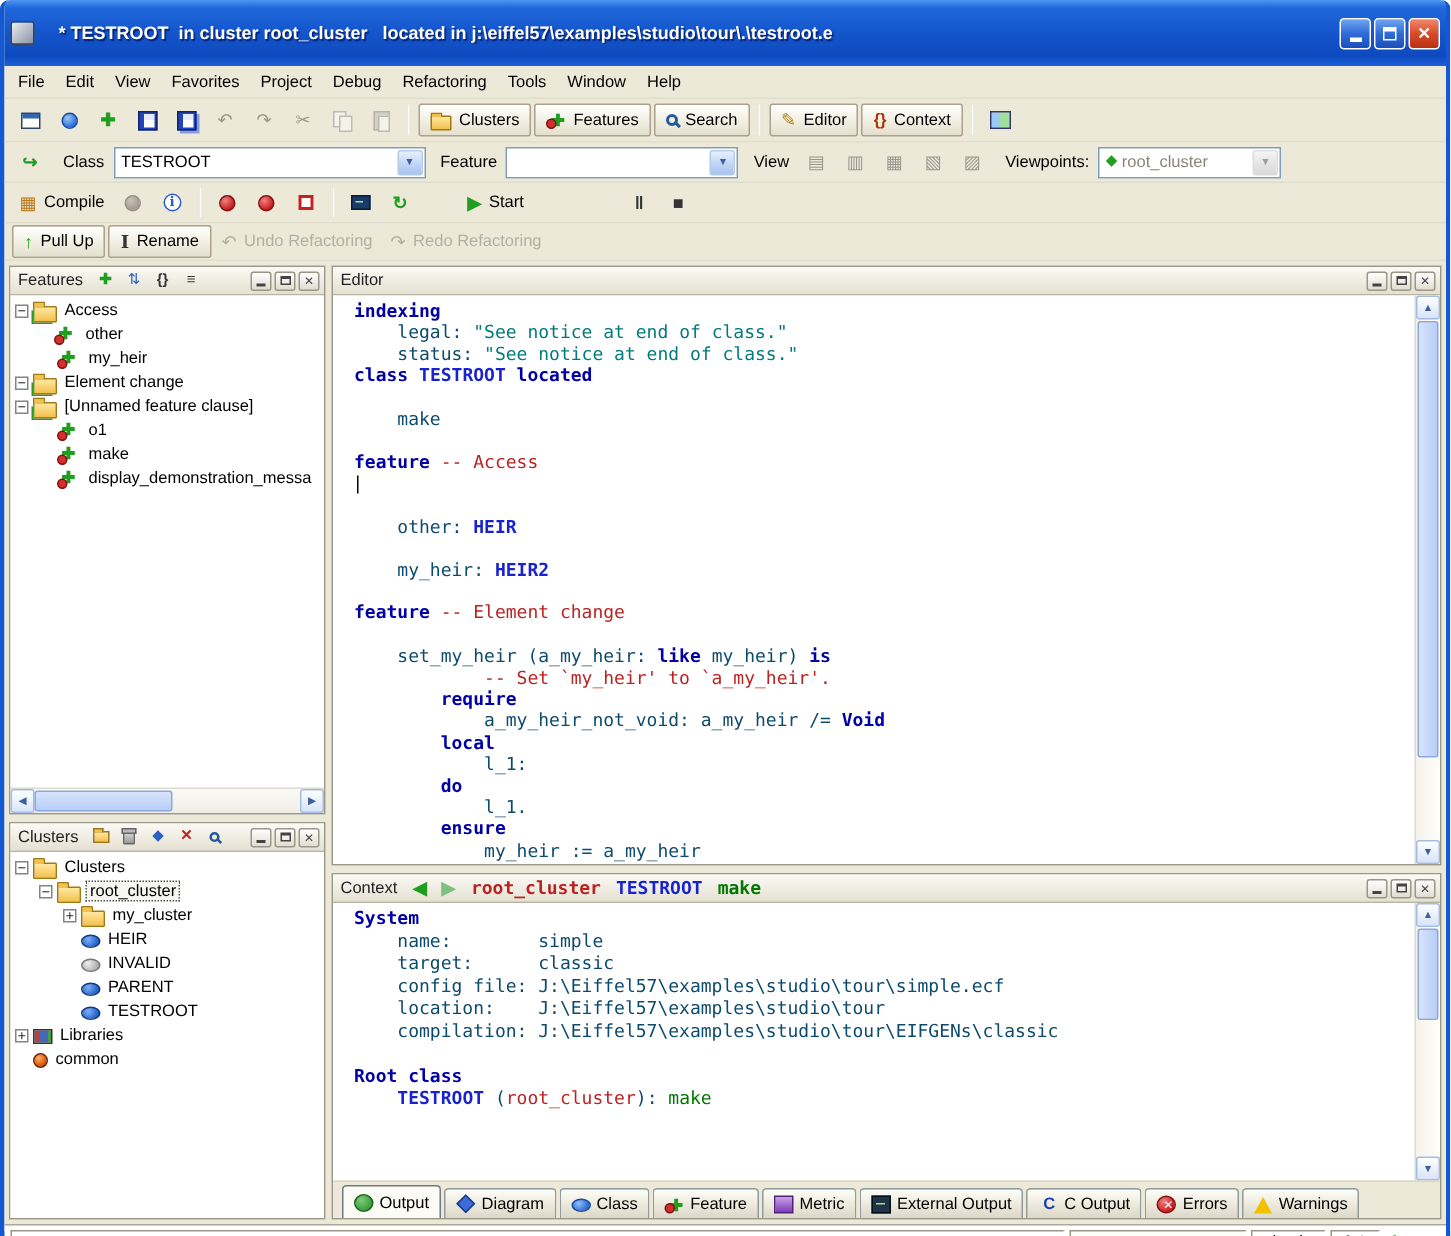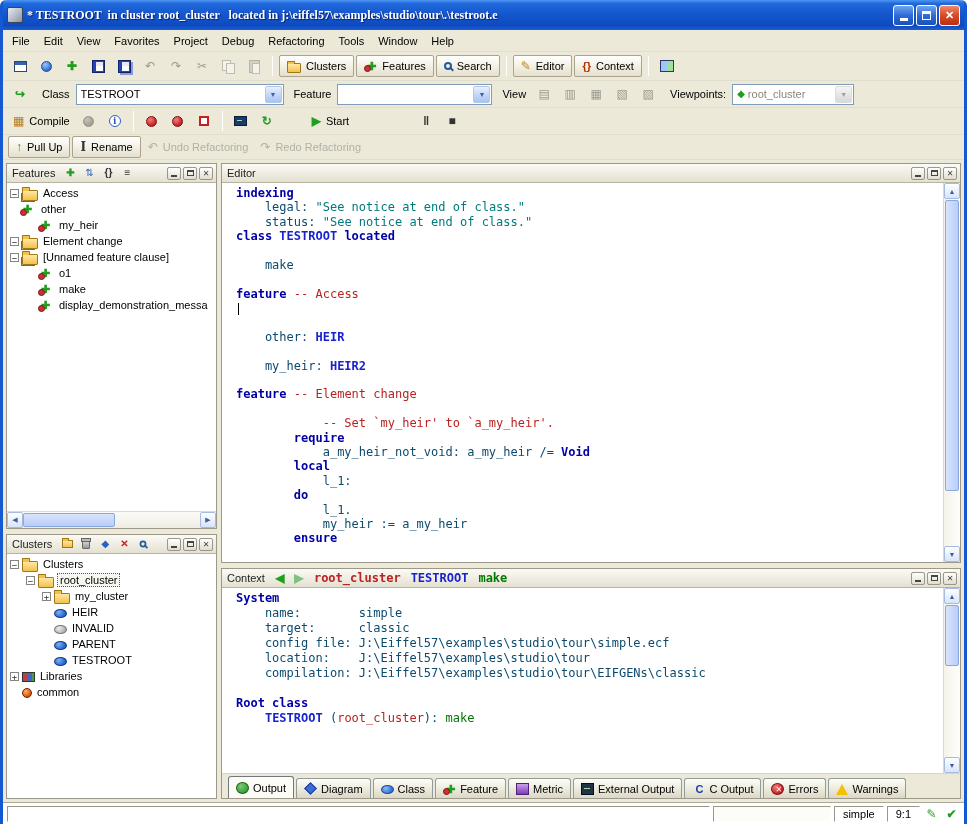--- a/index.html
+++ b/index.html
@@ -3,23 +3,23 @@
 <meta charset="utf-8">
 <style>
   * { box-sizing: border-box; margin: 0; padding: 0; }
   html,body { width:967px; height:824px; overflow:hidden; }
   body { font-family:"Liberation Sans", sans-serif; font-size:11px; background:#fff; }
 
   .window { width:967px; height:824px; background:#ECE9D8; border:3px solid #1459D2; border-top:0;
             border-radius:6px 6px 0 0; display:flex; flex-direction:column; }
 
   
-  .titlebar { height:30px; flex:none; display:flex; align-items:center; gap:4px; padding:0 4px;
+  .titlebar { height:44px; flex:none; display:flex; align-items:center; gap:16px; padding:0 4px;
     background:linear-gradient(180deg,#4D96F2 0%,#2168DC 12%,#1557CE 45%,#0E4ABF 85%,#1C5FD6 100%);
-    border-radius:4px 4px 0 0;font-family:Liberation Serif, serif; }
+    border-radius:4px 4px 0 0; }
   .app-icon { width:16px; height:16px; flex:none; border:1px solid #3A4458; border-radius:2px;
     background:linear-gradient(135deg,#E8ECF2,#8A93A6); }
   .title-text { flex:1; color:#fff; font-weight:bold; font-size:12px; white-space:pre;
     overflow:hidden; text-overflow:ellipsis; text-shadow:1px 1px 1px rgba(0,20,90,.85); }
   .win-btns { display:flex; gap:2px; flex:none; }
   .wbtn { width:21px; height:21px; border:1px solid #fff; border-radius:3px; display:flex;
     align-items:center; justify-content:center; color:#fff; font-size:11px; font-weight:bold;
     background:linear-gradient(#6FA5F0,#2E6BD8 50%,#1A50B8); }
   .wbtn.close { background:linear-gradient(#F0876C,#D84A28 50%,#B83010); }
   .glyph-min { width:8px; height:3px; background:#fff; margin-top:9px; }
@@ -430,21 +430,21 @@
               </span>
             <span class="ph-btn">✕</span>
           </span>
         </div>
         <div class="tree">
             <div class="tree-row" style="padding-left: 3px;">
               <span class="expand-box">−</span>
               <span class="ticon ticon-feature-folder"></span>
               <span class="tree-label">Access</span>
             </div>
-            <div class="tree-row" style="padding-left: 1px;">
+            <div class="tree-row" style="padding-left: 17px;">
               <span class="expand-spacer"></span>
               <span class="ticon ticon-feature"></span>
               <span class="tree-label">other</span>
             </div>
             <div class="tree-row" style="padding-left: 19px;">
               <span class="expand-spacer"></span>
               <span class="ticon ticon-feature"></span>
               <span class="tree-label">my_heir</span>
             </div>
             <div class="tree-row" style="padding-left: 3px;">
@@ -593,29 +593,30 @@
               <div class="code-line">&nbsp;</div>
               <div class="code-line"><span class="tok-kw">feature</span><span class="tok-tx"> </span><span class="tok-cm">-- Access</span></div>
               <div class="code-line"><span class="caret"></span></div>
               <div class="code-line">&nbsp;</div>
               <div class="code-line"><span class="tok-tx">    other: </span><span class="tok-cl">HEIR</span></div>
               <div class="code-line">&nbsp;</div>
               <div class="code-line"><span class="tok-tx">    my_heir: </span><span class="tok-cl">HEIR2</span></div>
               <div class="code-line">&nbsp;</div>
               <div class="code-line"><span class="tok-kw">feature</span><span class="tok-tx"> </span><span class="tok-cm">-- Element change</span></div>
               <div class="code-line">&nbsp;</div>
+              <div class="code-line"><span class="tok-tx">    set_my_heir (a_my_heir: </span><span class="tok-kw">like</span><span class="tok-tx"> my_heir) </span><span class="tok-kw">is</span></div>
               <div class="code-line"><span class="tok-cm">            -- Set `my_heir' to `a_my_heir'.</span></div>
               <div class="code-line"><span class="tok-tx">        </span><span class="tok-kw">require</span></div>
               <div class="code-line"><span class="tok-tx">            a_my_heir_not_void: a_my_heir /= </span><span class="tok-kw">Void</span></div>
               <div class="code-line"><span class="tok-tx">        </span><span class="tok-kw">local</span></div>
               <div class="code-line"><span class="tok-tx">            l_1:</span></div>
               <div class="code-line"><span class="tok-tx">        </span><span class="tok-kw">do</span></div>
               <div class="code-line"><span class="tok-tx">            l_1.</span></div>
+              <div class="code-line"><span class="tok-tx">        </span><span class="tok-kw">ensure</span></div>
               <div class="code-line"><span class="tok-tx">            my_heir := a_my_heir</span></div>
-              <div class="code-line"><span class="tok-tx">        </span><span class="tok-kw">ensure</span></div>
             </div>
           <div class="vscroll">
             <span class="sbtn">▲</span>
             <span class="vtrack">
                 <span class="vthumb" style="top:1px;height:84%"></span>
               </span>
             <span class="sbtn">▼</span>
           </div>
         </div>
       </div>

